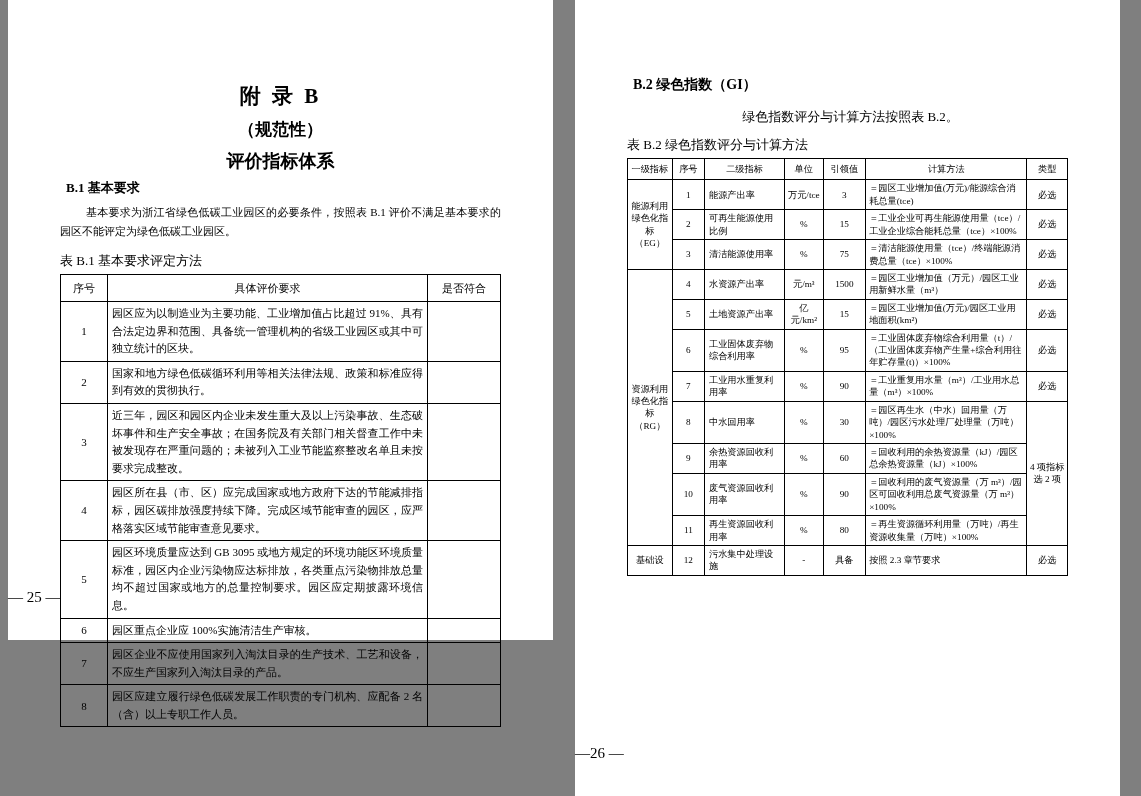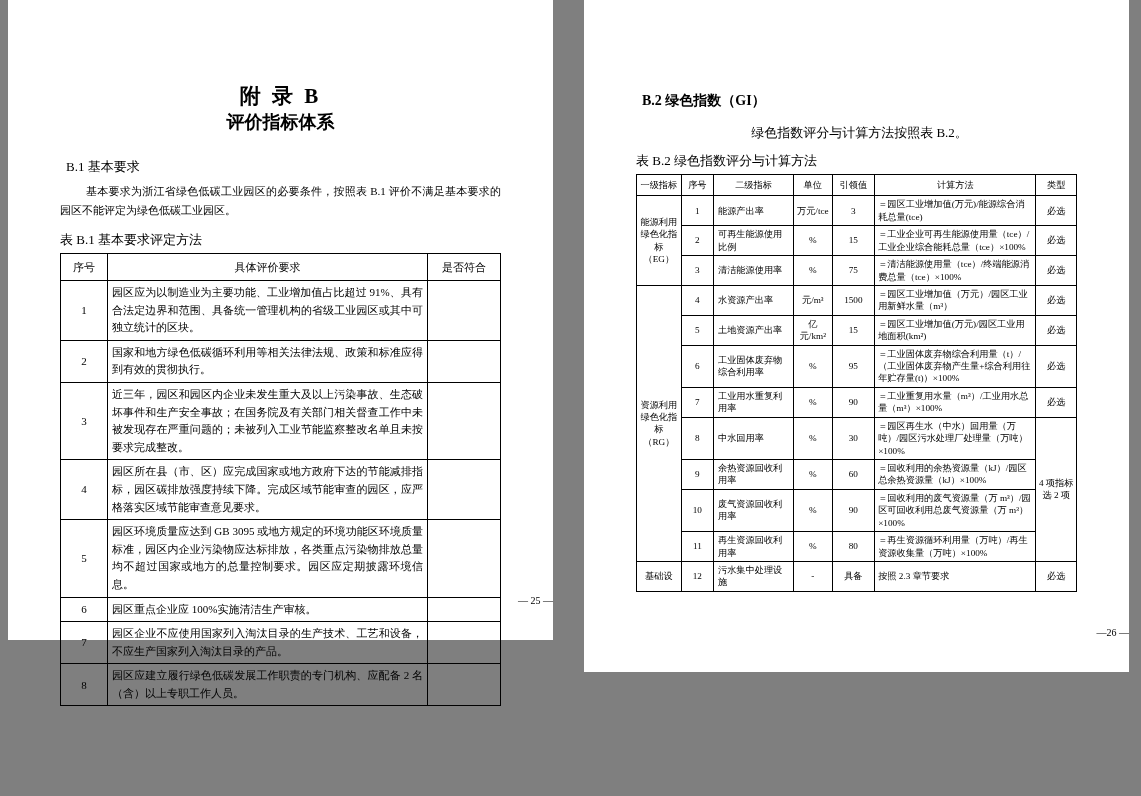--- a/index.html
+++ b/index.html
@@ -27,47 +27,48 @@
     box-sizing: border-box;
   }
   .page-left {
     width: 545px;
     height: 640px;
     margin-left: 8px;
     padding: 0 52px;
   }
   .page-right {
     width: 545px;
-    height: 672px;
-    margin-right: 12px;
-    padding: 16px 52px;
+    height: 796px;
+    margin-right: 21px;
+    padding: 0 52px;
   }
   .appendix-title {
     text-align: center;
     font-size: 21px;
     font-weight: bold;
     letter-spacing: 3px;
     margin-top: 82px;
     font-family: "Liberation Serif", "DejaVu Serif", serif;
   }
   .appendix-sub {
     text-align: center;
     font-size: 17px;
     font-weight: bold;
     margin-top: 8px;
   }
   .appendix-sub2 {
     text-align: center;
     font-size: 18px;
     font-weight: bold;
+    margin-top: 8px;
   }
   .sec-head {
     font-size: 13px;
-    font-weight: normal;
-    margin-top: 24px;
+    font-weight: bold;
+    margin-top: 6px;
     margin-left: 6px;
   }
   .para {
     font-size: 11px;
     line-height: 1.75;
     margin-top: 6px;
     text-align: justify;
     text-indent: 26px;
   }
   .table-caption {
@@ -91,24 +92,24 @@
   
   .t1 .c-no { width: 38px; text-align: center; }
   .t1 .c-req { }
   .t1 .c-ok { width: 64px; text-align: center; }
   .t1 thead td { text-align: center; padding: 5px 2px; }
   .t1 td.req { text-align: justify; line-height: 1.6; }
 
   .page-num {
     position: absolute;
     bottom: 34px;
-    left: 8px;
+    left: 0;
     right: 0;
-    text-align: right;
-    font-size: 10px;
+    text-align: left;
+    font-size: 15px;
   }
 
   
   .b2-head {
     font-size: 14px;
     font-weight: bold;
     margin-top: 76px;
     margin-left: 6px;
   }
   .b2-para {
@@ -147,20 +148,21 @@
   .w-formula { width: 150px; }
   .w-type { width: 34px; font-family: Liberation Serif, serif; }
 </style>
 </head>
 <body>
 
 <div class="viewport">
 
   <div class="page page-left">
     <div class="appendix-title">附 录 B</div>
+    <div class="appendix-sub">（规范性）</div>
     <div class="appendix-sub2">评价指标体系</div>
 
     <div class="sec-head">B.1  基本要求</div>
     <div class="para">基本要求为浙江省绿色低碳工业园区的必要条件，按照表 B.1 评价不满足基本要求的园区不能评定为绿色低碳工业园区。</div>
 
     <div class="table-caption">表 B.1  基本要求评定方法</div>
 
     <table class="doc t1">
       <thead>
         <tr>

